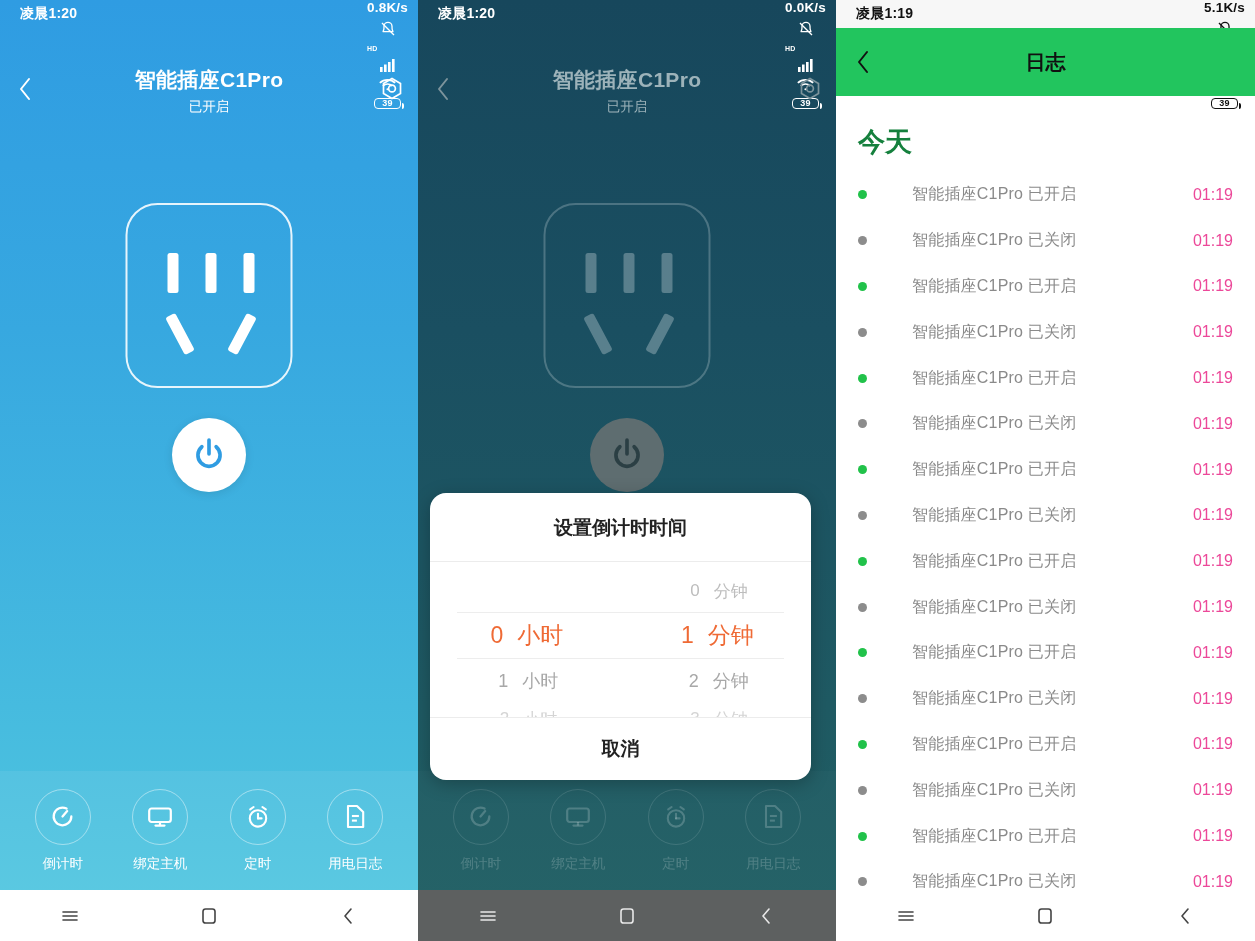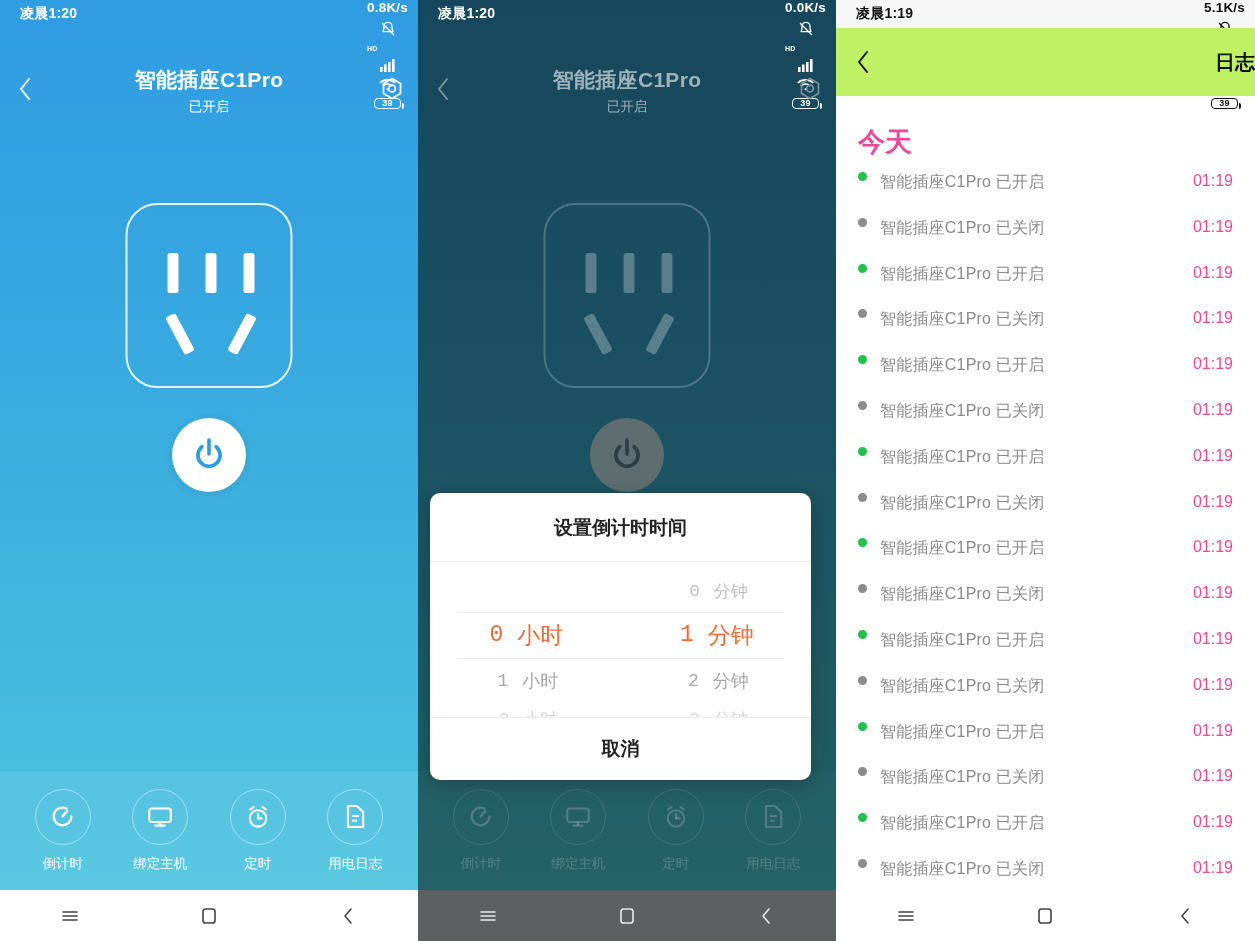--- a/index.html
+++ b/index.html
@@ -98,23 +98,22 @@
     position:absolute; left:0; right:0; bottom:0; height:51px;
     display:flex; align-items:center; justify-content:space-around;
     background:#fff;
   }
   .navbar.dim { background:#5d6060; }
   .nav-btn { width:60px; display:flex; align-items:center; justify-content:center; }
 
   
   .dialog {
     position:absolute; left:12px; right:25px; bottom:161px;
-    background:#fff; border-radius:10px; overflow:hidden;
+    background:#fff; border-radius:16px; overflow:hidden;
     box-shadow:0 4px 18px rgba(0,0,0,.25);
-    font-family:Liberation Mono, monospace;
   }
   .dlg-title {
     text-align:center; font-size:19px; font-weight:bold; color:#222;
     padding:22px 0 20px; border-bottom:1px solid #ececec;
   }
   .picker { position:relative; height:155px; overflow:hidden; }
   .picker-cols { display:flex; height:100%; }
   .pcol { flex:1; position:relative; }
   .pitem {
     position:absolute; left:0; right:0; height:44px;
@@ -131,29 +130,29 @@
   .pickline.bot { top:96px; }
   .dlg-buttons { display:flex; border-top:1px solid #ececec; }
   .dlg-btn { flex:1; text-align:center; padding:18px 0; font-size:19px; font-weight:bold; }
   .dlg-btn.cancel { color:#222; }
   .dlg-btn.confirm { color:#ef6a35; border-left:1px solid #ececec; }
 
   
   .p3body { position:absolute; inset:0; background:#fff; color:#111; }
   .p3 .statusbar { color:#111; background:#f7f7f7; }
   .log-header {
-    height:68px; background:#bef264; position:relative;
-    display:flex; align-items:center; justify-content:flex-end;font-family:Liberation Mono, monospace;
+    height:68px; background:#22c55e; position:relative;
+    display:flex; align-items:center; justify-content:center;font-family:Liberation Mono, monospace;
   }
   .log-header .hdr-back { position:absolute; left:10px; top:17px; }
   .log-title { font-size:20px; font-weight:bold; color:#111; }
-  .log-today { font-size:27px; font-weight:bold; color:#ec4899; padding:28px 0 12px 22px; }
+  .log-today { font-size:27px; font-weight:bold; color:#15803d; padding:28px 0 12px 22px; }
   .log-list { padding:0 22px 0 22px; }
   .log-row {
-    display:flex; align-items:flex-start; height:45.8px;
+    display:flex; align-items:center; height:45.8px;gap:32px;
   }
   .dot { width:9px; height:9px; border-radius:50%; flex:0 0 auto; margin-right:13px; }
   .dot.on { background:#21c24a; }
   .dot.off { background:#8c8c8c; }
   .log-text { flex:1; font-size:16px; color:#8a8a8a; letter-spacing:.2px; }
   .log-time { font-size:16px; color:#ec4899; font-weight:500; }
 </style>
 </head>
 <body>
 

